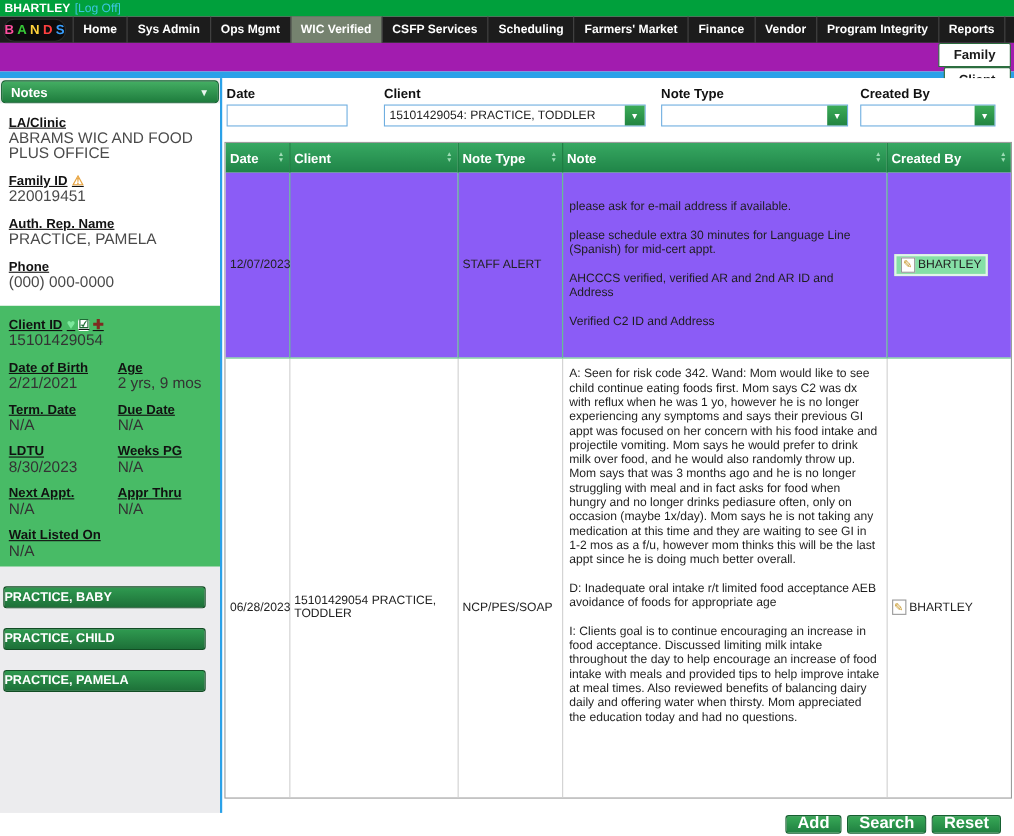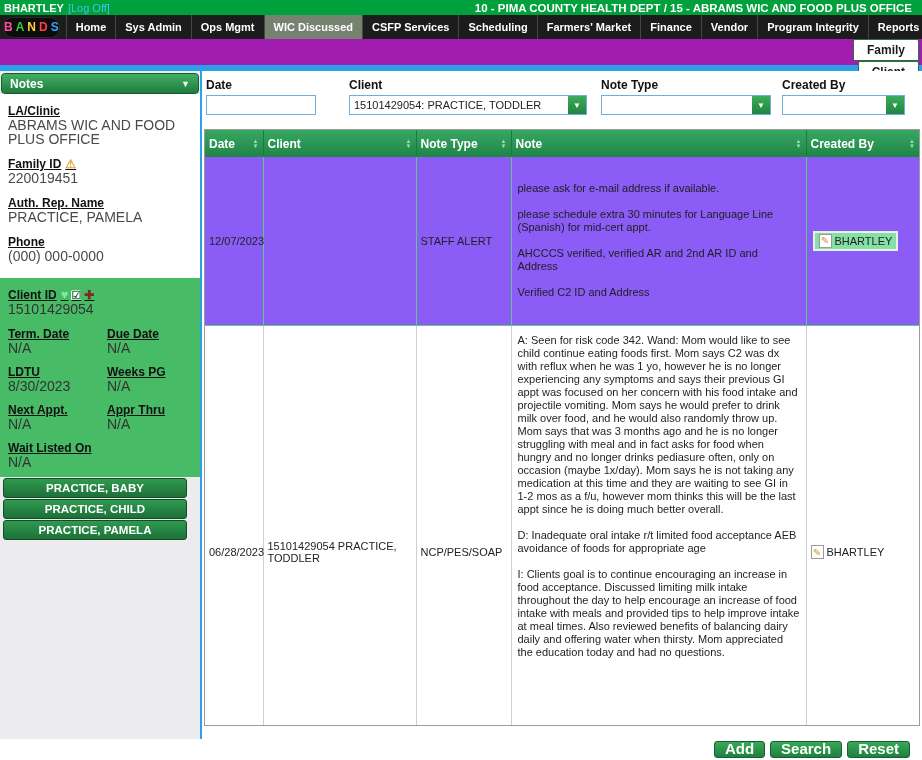--- a/index.html
+++ b/index.html
@@ -36,21 +36,21 @@
   .warn{color:#E8A33D;font-size:12px;}
   .green-panel{background:#48BB66;padding:10px 8px 6px 8px;}
   .green-panel .fval{color:#333;}
   .cid-icons{display:inline-flex;gap:3px;align-items:center;}
   .ic-heart{color:#7CE89C;font-size:13px;}
   .ic-check{color:#1E6B34;background:#fff;font-size:11px;line-height:11px;border-radius:2px;}
   .ic-cross{color:#7E2A20;font-size:12px;}
   .pair-row{display:flex;margin-bottom:10px;}
   .p1{flex:0 0 99px;}
   .p2{flex:1;}
-  .member-btn{width:184px;margin:1px 0 1px 3px;height:20px;background:linear-gradient(#2F9A50,#1D7038);border:1px solid #124D24;border-radius:3px;color:#fff;font-size:11.5px;font-weight:bold;text-align:center;line-height:18px;box-sizing:border-box;cursor:pointer;}
+  .member-btn{width:184px;margin:18px 0 1px 3px;height:20px;background:linear-gradient(#2F9A50,#1D7038);border:1px solid #124D24;border-radius:3px;color:#fff;font-size:11.5px;font-weight:bold;line-height:18px;box-sizing:border-box;cursor:pointer;}
   
   .main{flex:1;background:#fff;border-left:2px solid #2AA1E8;padding-top:7px;box-sizing:border-box;overflow:hidden;}
   .filters{display:flex;padding-left:4px;}
   .fg{display:flex;flex-direction:column;}
   .fg-date{width:110px;margin-right:33px;}
   .fg-client{width:238px;margin-right:14px;}
   .fg-ntype{width:170px;margin-right:11px;}
   .fg-cby{width:123px;}
   .flt-label{font-size:12px;font-weight:bold;color:#111;margin-bottom:3px;}
   .finput{width:100%;height:20px;border:1px solid #6FAEE0;box-sizing:border-box;font-family:"Liberation Sans",sans-serif;font-size:11px;padding:0 3px;}
@@ -79,35 +79,34 @@
   .abtn{height:17px;background:linear-gradient(#38A957,#1F8040);border:1px solid #156030;border-radius:3px;color:#fff;font-size:15px;font-weight:bold;line-height:14px;text-align:center;padding:0 10px;box-sizing:border-box;cursor:pointer;}
 </style>
 </head>
 <body>
 
 <div class="page">
 
   <div class="topbar">
     <span class="user">BHARTLEY</span>
     <span class="logoff">[Log Off]</span>
-    <span class="title">10 - PIMA COUNTY HEALTH DEPT / 15 - ABRAMS WIC AND FOOD PLUS OFFICE</span>
   </div>
 
   <div class="navbar">
     <div class="logo">
       <span class="lg0">B</span>
       <span class="lg1">A</span>
       <span class="lg2">N</span>
       <span class="lg3">D</span>
       <span class="lg4">S</span>
     </div>
     <span class="nav-item">Home</span>
     <span class="nav-item">Sys Admin</span>
     <span class="nav-item">Ops Mgmt</span>
-    <span class="nav-item selected">WIC Discussed</span>
+    <span class="nav-item selected">WIC Verified</span>
     <span class="nav-item">CSFP Services</span>
     <span class="nav-item">Scheduling</span>
     <span class="nav-item">Farmers' Market</span>
     <span class="nav-item">Finance</span>
     <span class="nav-item">Vendor</span>
     <span class="nav-item">Program Integrity</span>
     <span class="nav-item">Reports</span>
     <span class="nav-item">Help</span>
   </div>
 
@@ -164,20 +163,30 @@
             <span>Client ID</span>
             <span class="cid-icons">
               <span class="ic-heart">♥</span>
               <span class="ic-check">☑</span>
               <span class="ic-cross">✚</span>
             </span>
           </div>
           <div class="fval">15101429054</div>
         </div>
 
+        <div class="pair-row">
+          <div class="p1">
+              <div class="flab">Date of Birth</div>
+              <div class="fval">2/21/2021</div>
+            </div>
+          <div class="p2">
+              <div class="flab">Age</div>
+              <div class="fval">2 yrs, 9 mos</div>
+            </div>
+        </div>
         <div class="pair-row">
           <div class="p1">
               <div class="flab">Term. Date</div>
               <div class="fval">N/A</div>
             </div>
           <div class="p2">
               <div class="flab">Due Date</div>
               <div class="fval">N/A</div>
             </div>
         </div>

